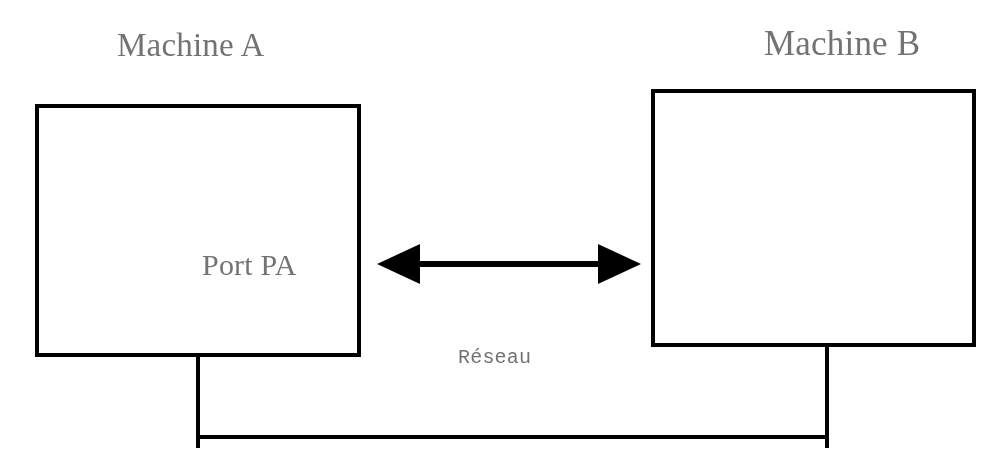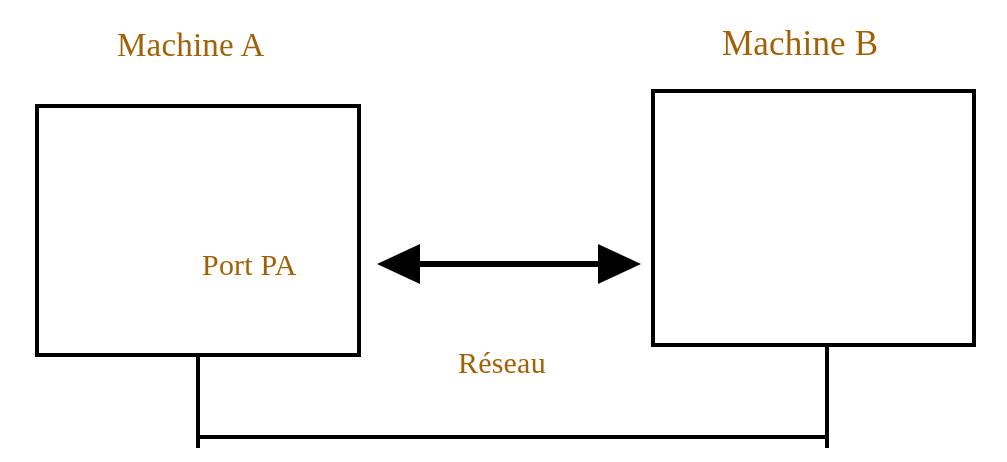--- a/index.html
+++ b/index.html
@@ -14,35 +14,36 @@
   #canvas {
     position: relative;
     width: 1007px;
     height: 462px;
     background: #ffffff;
     overflow: hidden;
   }
   .label {
     position: absolute;
     white-space: nowrap;
-    color: #a16207;
+    color: #737373;
     line-height: 1;
     user-select: none;
   }
   .machine-title {
     font-size: 33px;
     letter-spacing: 0.2px;
   }
   .port-label {
     font-size: 30px;
     letter-spacing: 0.2px;
   }
   .network-label {
-    font-size: 30px;
+    font-size: 20px;
     letter-spacing: 0.2px;
+    font-family: Liberation Mono, monospace;
   }
   .machine-box {
     position: absolute;
     background: #ffffff;
     border: 4px solid #000000;
     box-sizing: border-box;
   }
   .wire-v {
     position: absolute;
     width: 4px;
@@ -62,21 +63,21 @@
     overflow: visible;
   }
 </style>
 </head>
 <body>
 
 <div id="canvas">
 
   <div class="label machine-title" style="left:117px; top:29px;">Machine A</div>
 
-  <div class="label machine-title" style="left:722px; top:26px; font-size:35px;">Machine B</div>
+  <div class="label machine-title" style="left:764px; top:26px; font-size:35px;">Machine B</div>
 
   <div class="machine-box" style="left:35px; top:104px; width:326px; height:253px;"></div>
 
   <div class="machine-box" style="left:651px; top:89px; width:325px; height:258px;"></div>
 
   <div class="label port-label" style="left:202px; top:250px;">Port PA</div>
 
 
   <svg class="arrow-layer" viewBox="0 0 1007 462" xmlns="http://www.w3.org/2000/svg">
 

